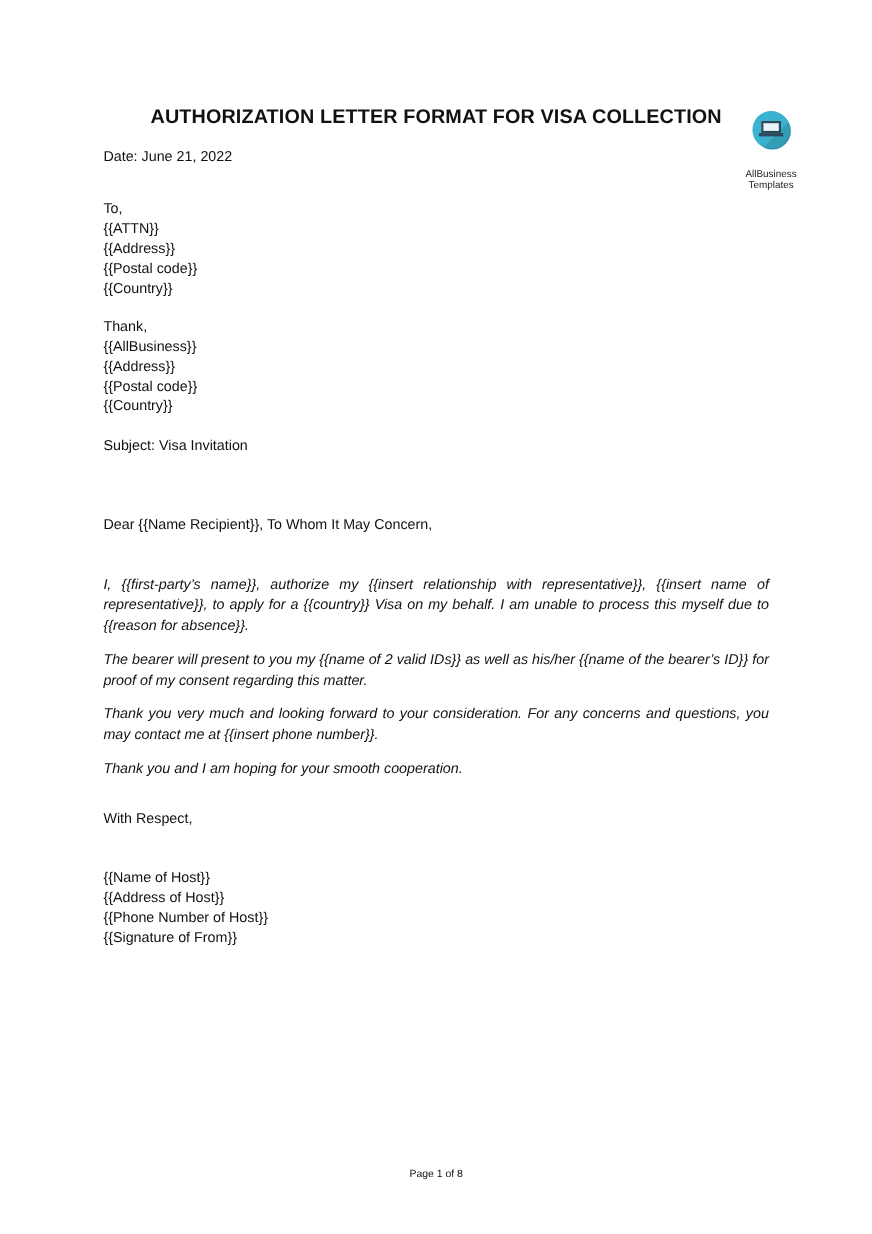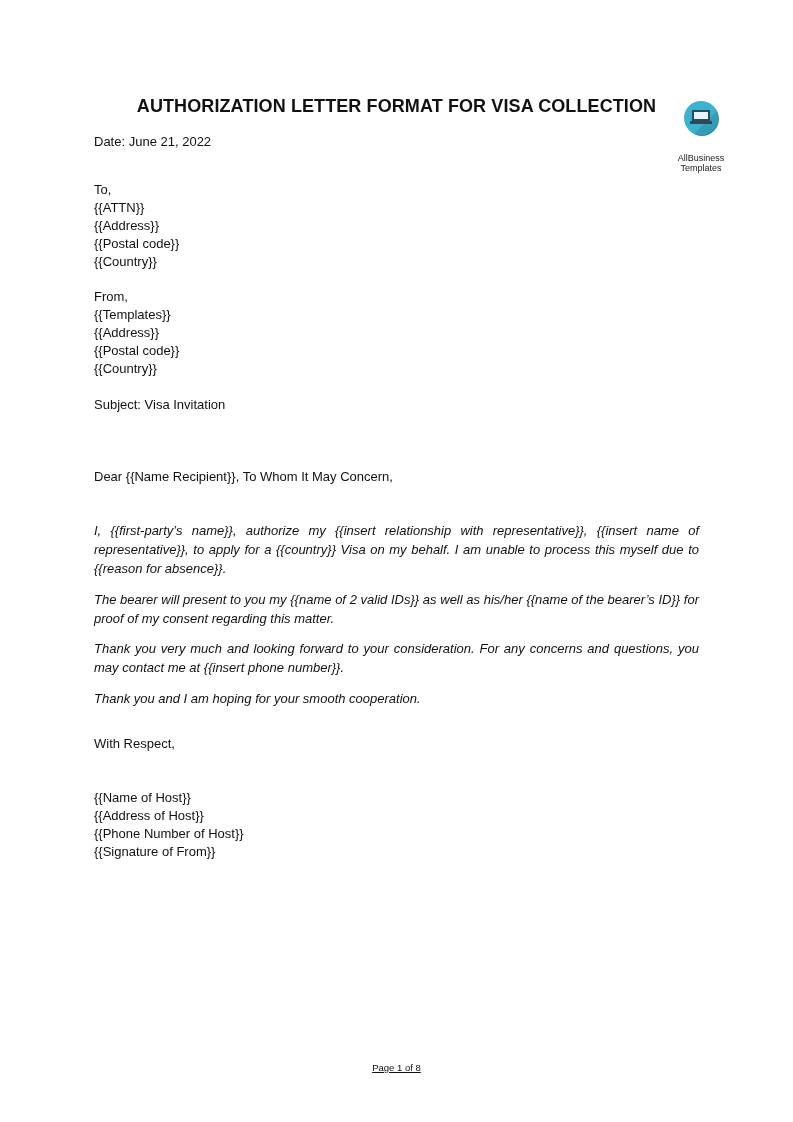--- a/index.html
+++ b/index.html
@@ -13,21 +13,21 @@
                   box-shadow: 1px 1px 0 #2a8fa8; }
   .logo .screen { position: absolute; left: 8px; top: 9px; width: 18px; height: 11px;
                   background: #e8f4f8; border: 2px solid #2b4a5a; box-sizing: border-box; }
   .logo .base { position: absolute; left: 6px; top: 20px; width: 22px; height: 3px; background: #2b4a5a; }
   .logo .shadow { position: absolute; left: 17px; top: 17px; width: 30px; height: 30px;
                   background: rgba(0,0,0,0.12); transform: rotate(45deg); }
   .logo .txt { font-size: 9px; line-height: 10px; margin-top: 18px; color: #222; }
   .line { position: absolute; left: 94px; font-size: 13px; line-height: 18px; white-space: nowrap; text-align: right; }
   .para { position: absolute; left: 94px; width: 605px; font-size: 13px; line-height: 19px;
           text-align: justify; font-style: italic; }
-  .footer { position: absolute; left: 0; width: 793px; top: 1062px; text-align: center; font-size: 9.5px; text-decoration: underline; }
+  .footer { position: absolute; left: 0; width: 793px; top: 1062px; text-align: center; font-size: 9.5px; }
 </style>
 </head>
 <body>
 
 <div class="title">AUTHORIZATION LETTER FORMAT FOR VISA COLLECTION</div>
 
 <div class="logo">
   <div class="circle">
     <div class="shadow"></div>
     <div class="screen"></div>
@@ -41,22 +41,22 @@
 
 <div>
   <div class="line" style="top:181px">To,</div>
   <div class="line" style="top:199px">{{ATTN}}</div>
   <div class="line" style="top:217px">{{Address}}</div>
   <div class="line" style="top:235px">{{Postal code}}</div>
   <div class="line" style="top:253px">{{Country}}</div>
 </div>
 
 <div>
-  <div class="line" style="top:288px">From,</div>
-  <div class="line" style="top:306px">{{Templates}}</div>
+  <div class="line" style="top:288px">Thank,</div>
+  <div class="line" style="top:306px">{{AllBusiness}}</div>
   <div class="line" style="top:324px">{{Address}}</div>
   <div class="line" style="top:342px">{{Postal code}}</div>
   <div class="line" style="top:360px">{{Country}}</div>
 </div>
 
 <div class="line" style="top:396px">Subject: Visa Invitation</div>
 
 <div class="line" style="top:468px">Dear {{Name Recipient}}, To Whom It May Concern,</div>
 
 <div class="para" style="top:521px">I, {{first-party’s name}}, authorize my {{insert relationship with representative}}, {{insert name of representative}}, to apply for a {{country}} Visa on my behalf. I am unable to process this myself due to {{reason for absence}}.</div>

